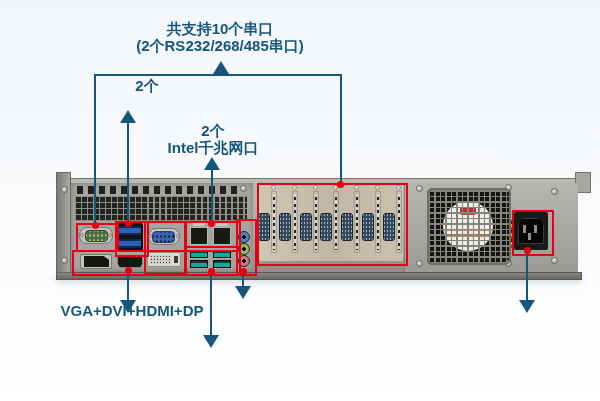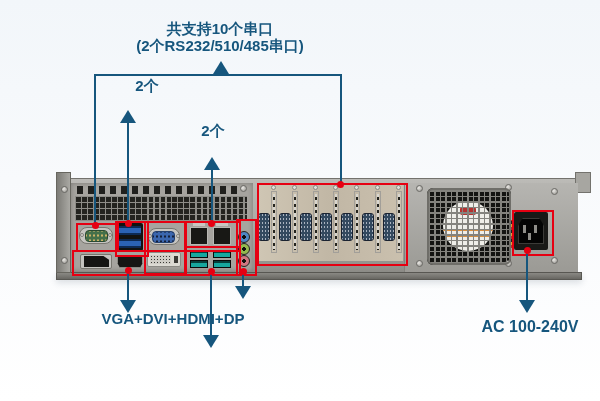--- a/index.html
+++ b/index.html
@@ -267,28 +267,26 @@
   <div class="arr-down" style="left:235px;top:286px;"></div>
 
   <div class="ann-line" style="left:210px;top:271px;width:2px;height:65px;"></div>
   <div class="arr-down" style="left:203px;top:335px;"></div>
 
   <div class="ann-line" style="left:526px;top:251px;width:2px;height:50px;"></div>
   <div class="arr-down" style="left:519px;top:300px;"></div>
 
   <div class="ann-label" style="left:220px;top:20px;">
     <div>共支持10个串口</div>
-    <div>(2个RS232/510/485串口)</div>
+    <div>(2个RS232/268/485串口)</div>
   </div>
   <div class="ann-label" style="left:147px;top:77px;">
     <div>2个</div>
   </div>
   <div class="ann-label" style="left:213px;top:122px;">
     <div>2个</div>
-  </div>
-  <div class="ann-label" style="left:132px;top:310px;margin-left:41px;">
+    <div>Intel千兆网口</div>
+  </div>
+  <div class="ann-label" style="left:132px;top:302px;">
     <div>VGA+DVI+HDMI+DP</div>
   </div>
-  <div class="ann-label" style="left:530px;top:318px;font-size:16px;">
-    <div>AC 100-240V</div>
-  </div>
 
 </div>
 
 </body></html>

